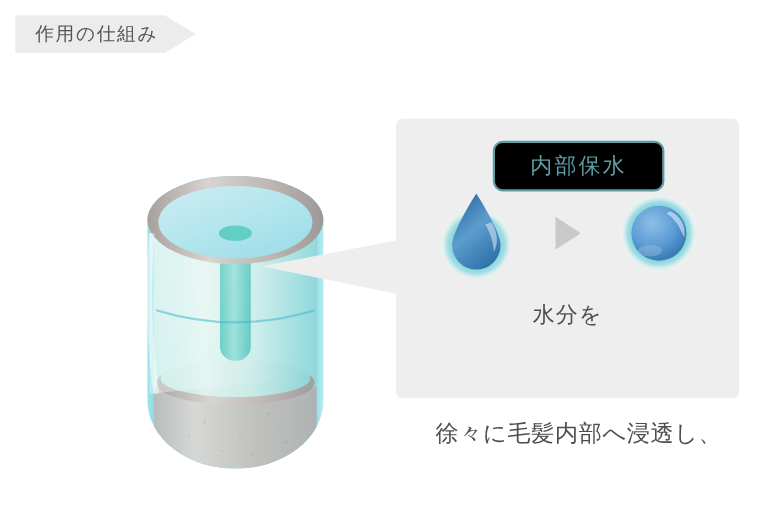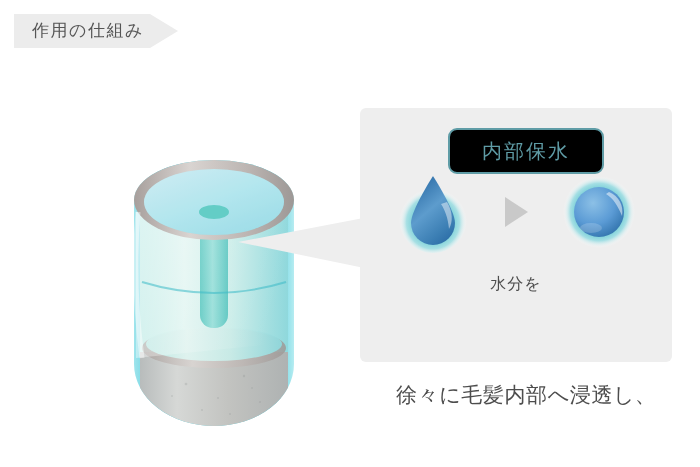--- a/index.html
+++ b/index.html
@@ -122,21 +122,21 @@
     justify-content: center;
   }
 
   
   #panel-caption {
     position: absolute;
     left: 360px;
     top: 272px;
     width: 312px;
     text-align: center;
-    font-size: 16px;
+    font-size: 20px;
     line-height: 1.55;
     letter-spacing: 1px;
     color: #4d4d4d;
   }
   #panel-caption .cap-line { display: block; }
 
   
   #bottom-note {
     position: absolute;
     left: 396px;

